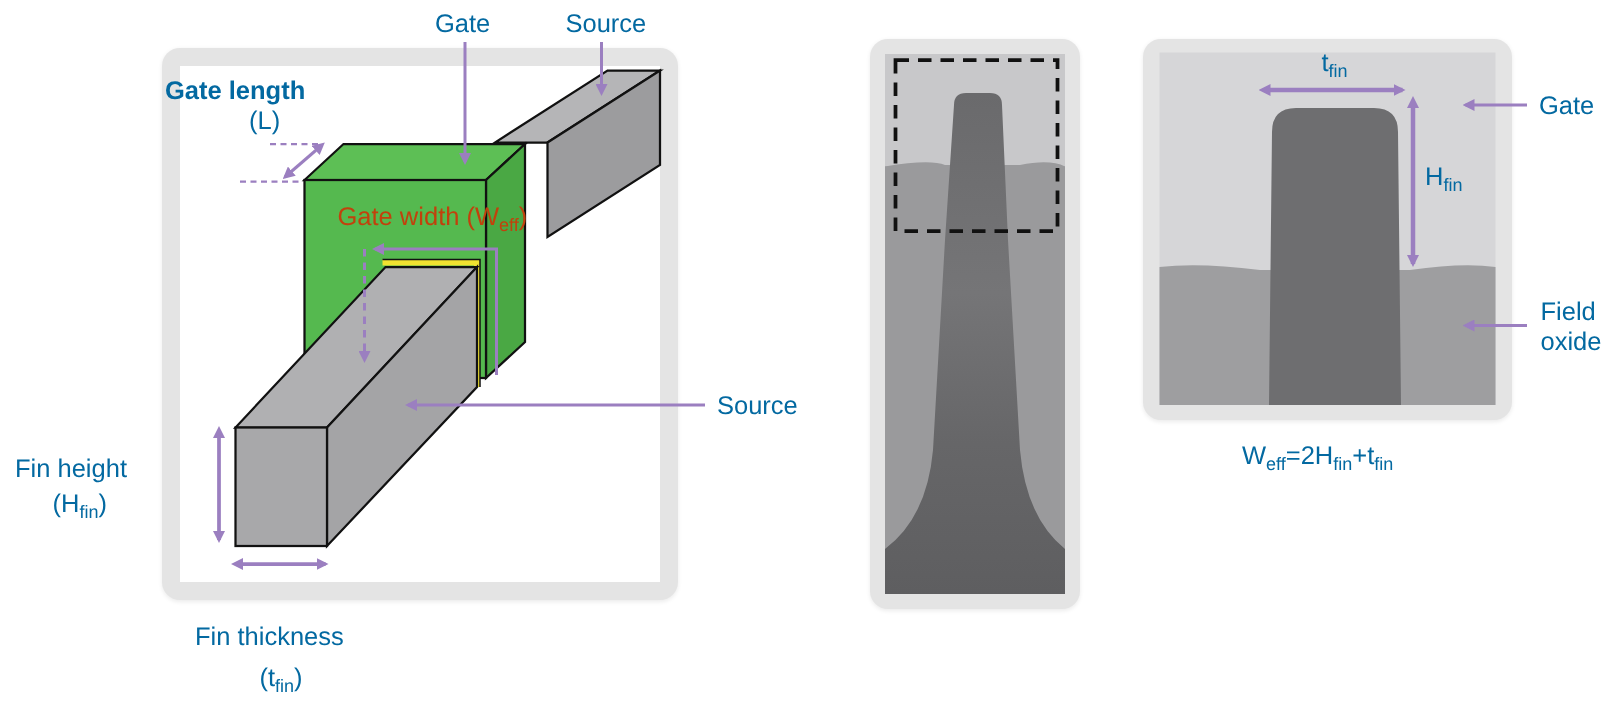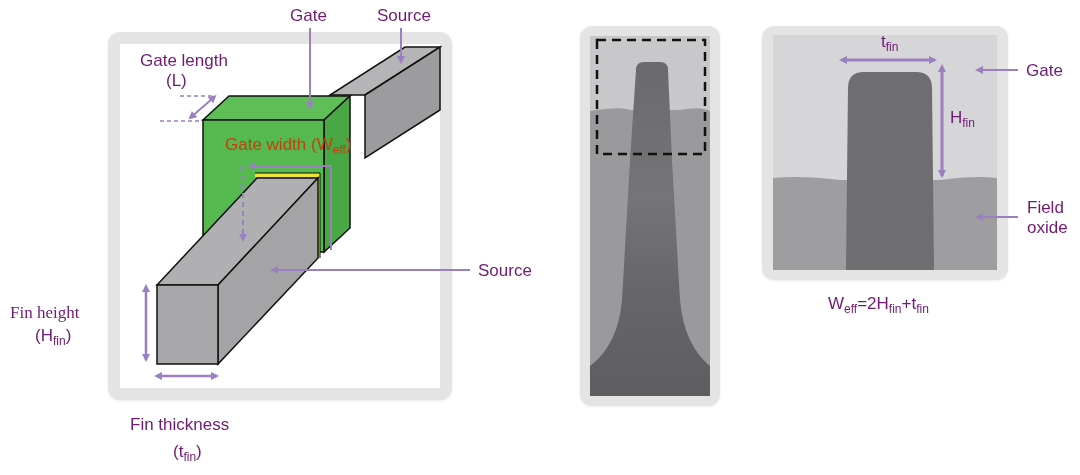--- a/index.html
+++ b/index.html
@@ -1,17 +1,17 @@
 <!DOCTYPE html>
 <html><head>
 <meta charset="utf-8">
 <style>
   html,body{margin:0;padding:0;background:#ffffff;}
   body{width:1080px;height:475px;position:relative;overflow:hidden;font-family:"Liberation Sans",sans-serif;color:#222;}
-  .lbl{position:absolute;font-size:17px;color:#701a75;white-space:nowrap;line-height:1.15;}
+  .lbl{position:absolute;font-size:17px;color:#0369a1;white-space:nowrap;line-height:1.15;}
   .sub{font-size:12px;vertical-align:-4px;}
   .panel{position:absolute;background:#e4e4e4;border-radius:12px;box-shadow:0 1px 3px rgba(0,0,0,0.08);}
   .panel-inner{position:absolute;background:#ffffff;}
   svg{position:absolute;left:0;top:0;overflow:visible;}
 </style>
 </head>
 <body>
 
 <div class="panel" style="left:108px;top:32px;width:344px;height:368px;"></div>
 <div class="panel-inner" style="left:120px;top:44px;width:320px;height:344px;"></div>
@@ -63,27 +63,27 @@
 
   <line x1="470" y1="270" x2="272" y2="270" stroke="#9b7fc0" stroke-width="2" marker-end="url(#ah)"></line>
 
   <line x1="146" y1="290" x2="146" y2="360" stroke="#9b7fc0" stroke-width="2.5" marker-end="url(#ah)" marker-start="url(#ahs)"></line>
 
   <line x1="160" y1="376" x2="217" y2="376" stroke="#9b7fc0" stroke-width="2.5" marker-end="url(#ah)" marker-start="url(#ahs)"></line>
 </svg>
 
 <div class="lbl" style="left:290px;top:6px;">Gate</div>
 <div class="lbl" style="left:377px;top:6px;">Source</div>
-<div class="lbl" style="left:140px;top:51px;">Gate length</div>
+<div class="lbl" style="left:110px;top:51px;font-weight:bold;">Gate length</div>
 <div class="lbl" style="left:166px;top:71px;">(L)</div>
 <div class="lbl" style="left:225px;top:135px;color:#c2410c;">
   <span>Gate width (W</span><span class="sub">eff</span><span>)</span>
 </div>
 <div class="lbl" style="left:478px;top:261px;">Source</div>
-<div class="lbl" style="left:10px;top:303px;font-family:Liberation Serif, serif;">Fin height</div>
+<div class="lbl" style="left:10px;top:303px;">Fin height</div>
 <div class="lbl" style="left:35px;top:326px;">
   <span>(H</span><span class="sub">fin</span><span>)</span>
 </div>
 <div class="lbl" style="left:130px;top:415px;text-align:right;">Fin thickness</div>
 <div class="lbl" style="left:173px;top:442px;">
   <span>(t</span><span class="sub">fin</span><span>)</span>
 </div>
 
 <div class="panel" style="left:580px;top:26px;width:140px;height:380px;"></div>
 <svg width="1080" height="475">

